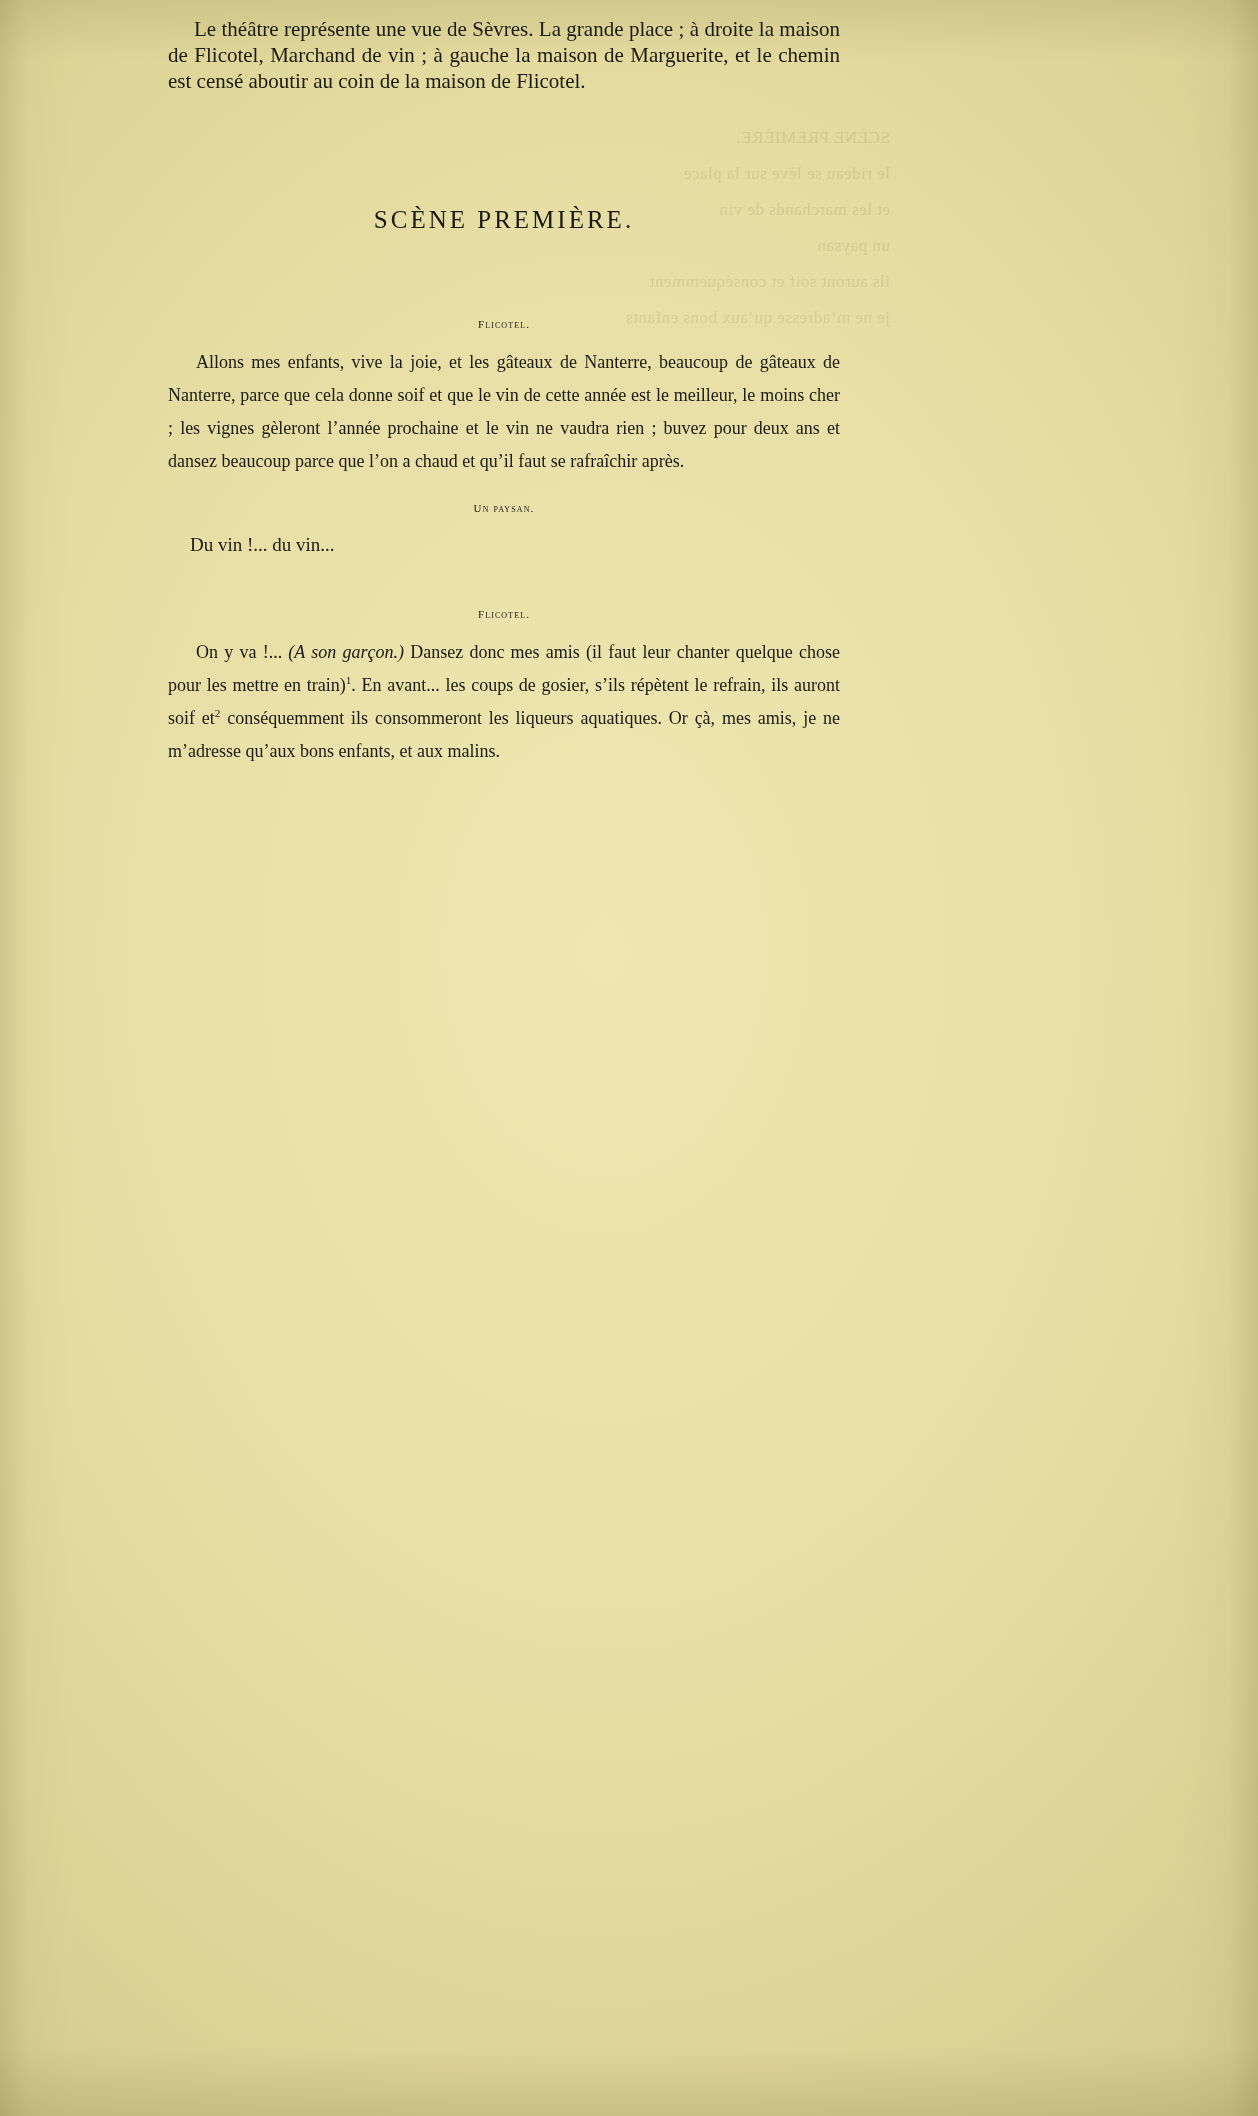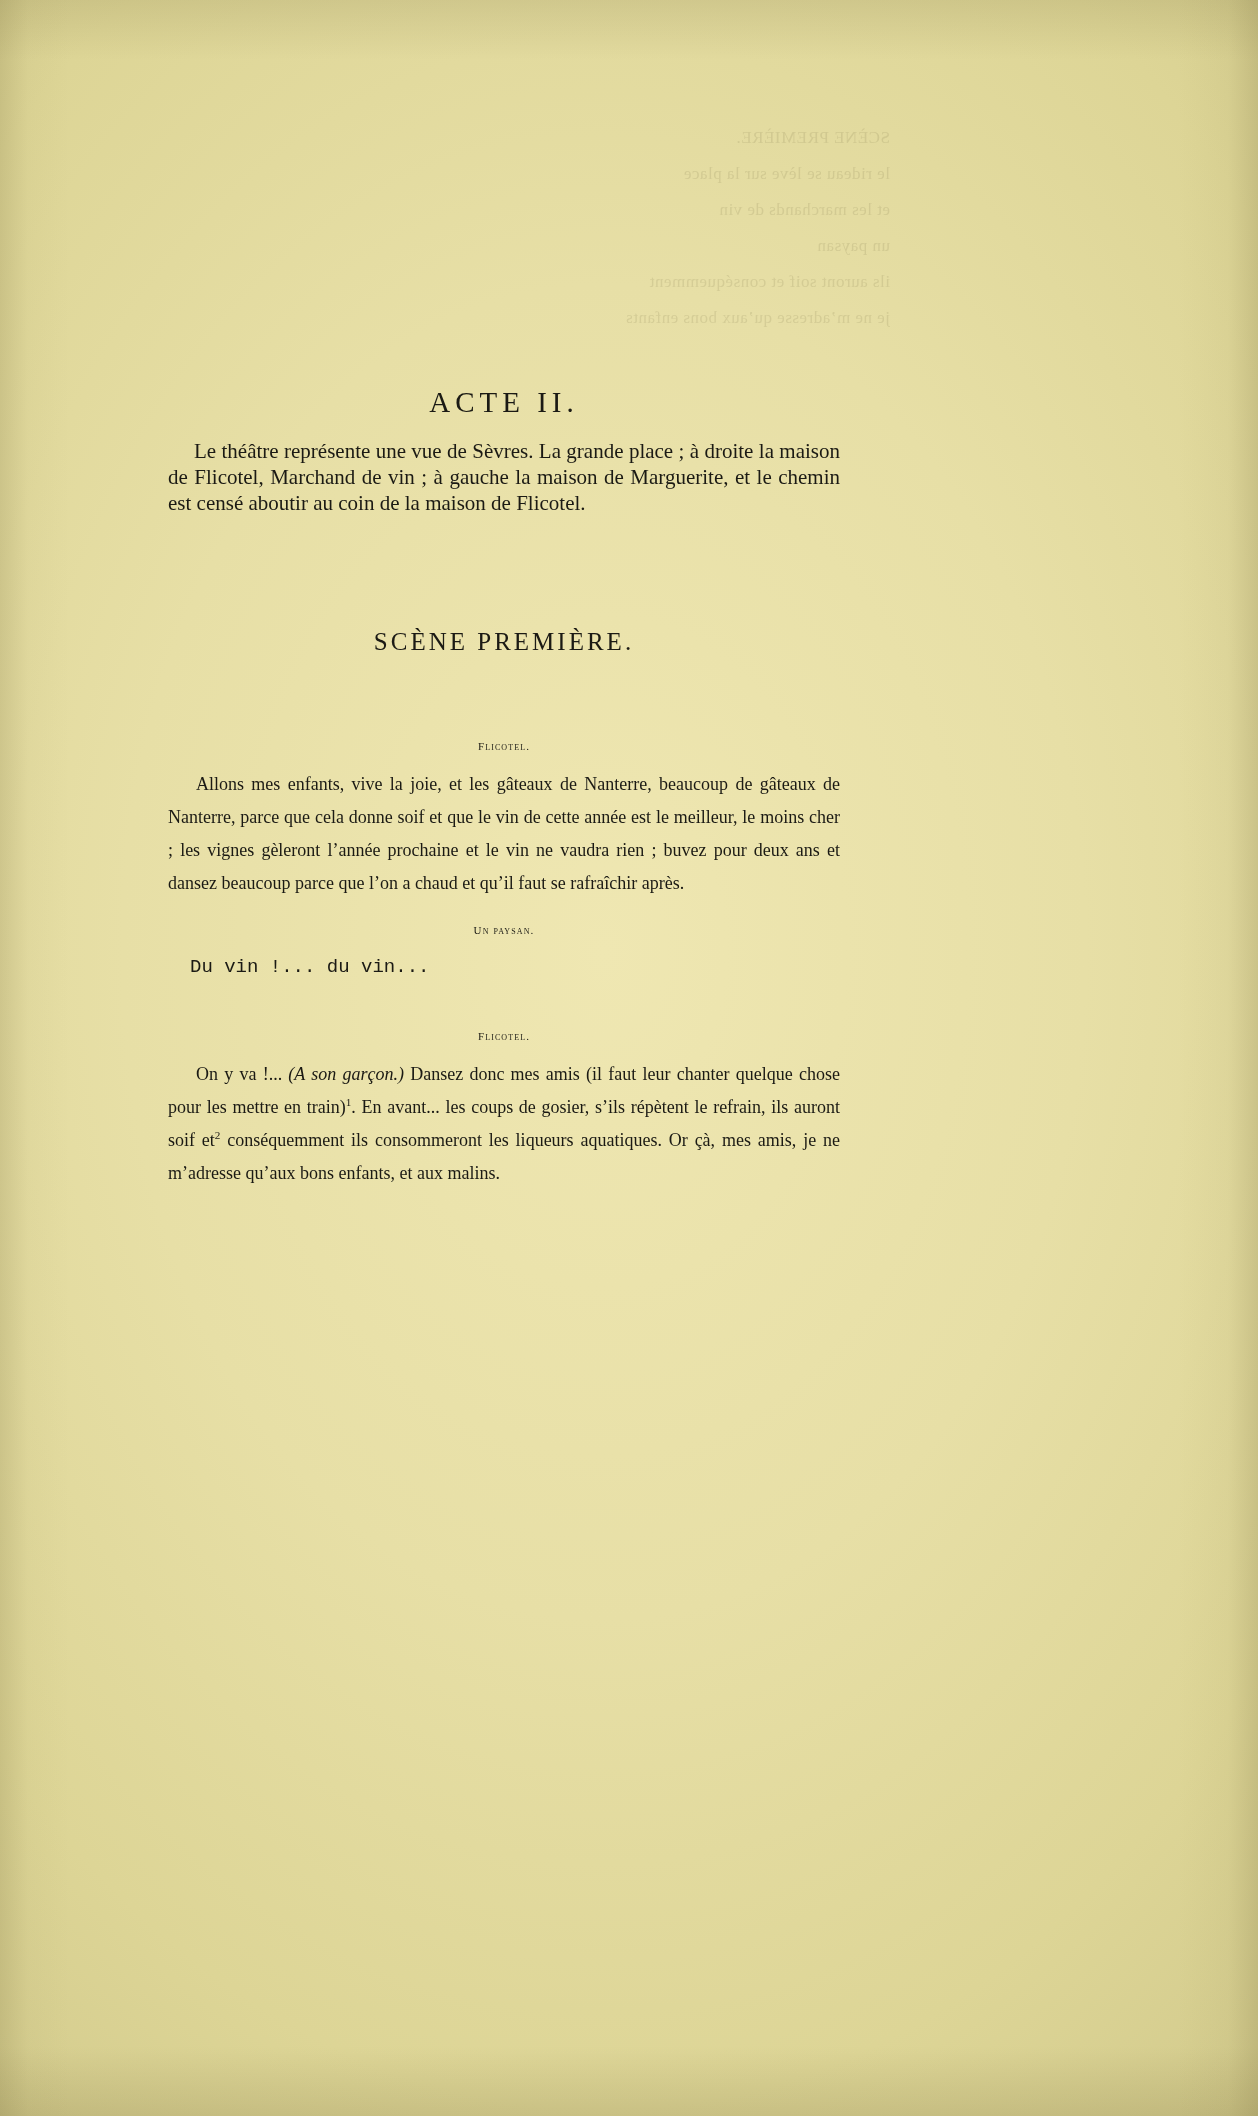--- a/index.html
+++ b/index.html
@@ -97,21 +97,21 @@
   .speech {
     margin-top: 16px;
     font-size: 18px;
     line-height: 33px;
     text-align: justify;
     text-align-last: left;
   }
   .speech p { margin: 0; text-indent: 28px; }
   .speech.short { text-align: left; }
   .speech.small { font-size: 19px; line-height: 30px; }
-  .speech.small p { text-indent: 22px; font-family: Liberation Mono, monospace; }
+  .speech.small p { text-indent: 22px; }
 
   i { }
   sup { font-size: 0.62em; vertical-align: super; line-height: 0; }
 
   .spk-1 { margin-top: 84px; }
   .spk-2 { margin-top: 24px; font-family: Liberation Serif, serif; }
   .spk-3 { margin-top: 48px; }
 </style>
 </head>
 <body>
@@ -127,21 +127,20 @@
   <div>un paysan</div>
   <div></div>
   <div>ils auront soif et conséquemment</div>
   <div></div>
   <div>je ne m’adresse qu’aux bons enfants</div>
 </div>
 
 <div class="sheet">
   <div class="content">
 
-    <h1 class="act-title">ACTE  II.</h1>
 
     <div class="stage-dir">
       <p>Le théâtre représente une vue de Sèvres. La grande place ; à droite la maison de Flicotel, Marchand de vin ; à gauche la maison de Marguerite, et le chemin est censé aboutir au coin de la maison de Flicotel.</p>
     </div>
 
     <h2 class="scene-title">SCÈNE  PREMIÈRE.</h2>
 
     <div class="speaker spk-1">Flicotel.</div>
     <div class="speech">
       <p>Allons mes enfants, vive la joie, et les gâteaux de Nanterre, beaucoup de gâteaux de Nanterre, parce que cela donne soif et que le vin de cette année est le meilleur, le moins cher ; les vignes gèleront l’année prochaine et le vin ne vaudra rien ; buvez pour deux ans et dansez beaucoup parce que l’on a chaud et qu’il faut se rafraîchir après.</p>

